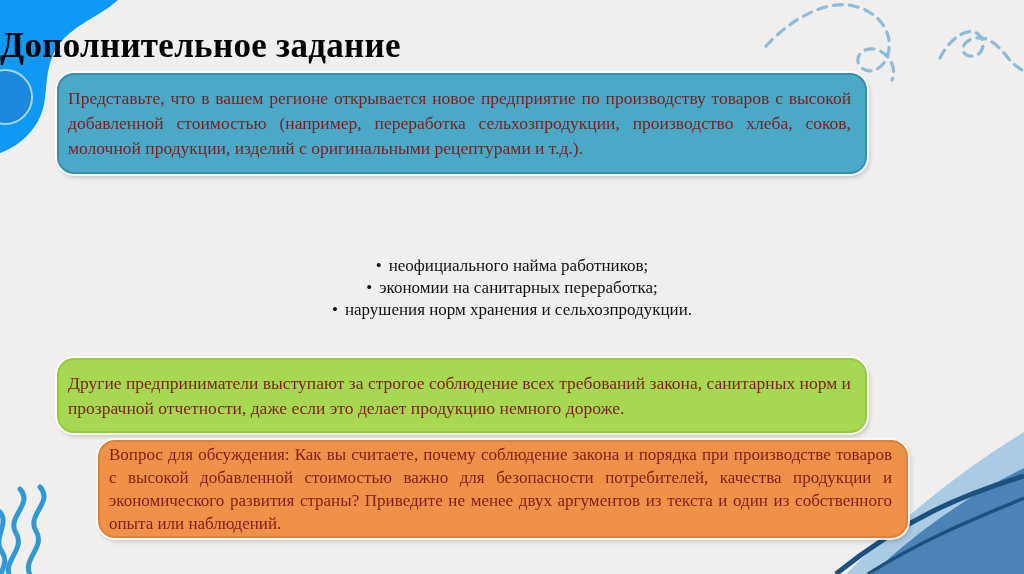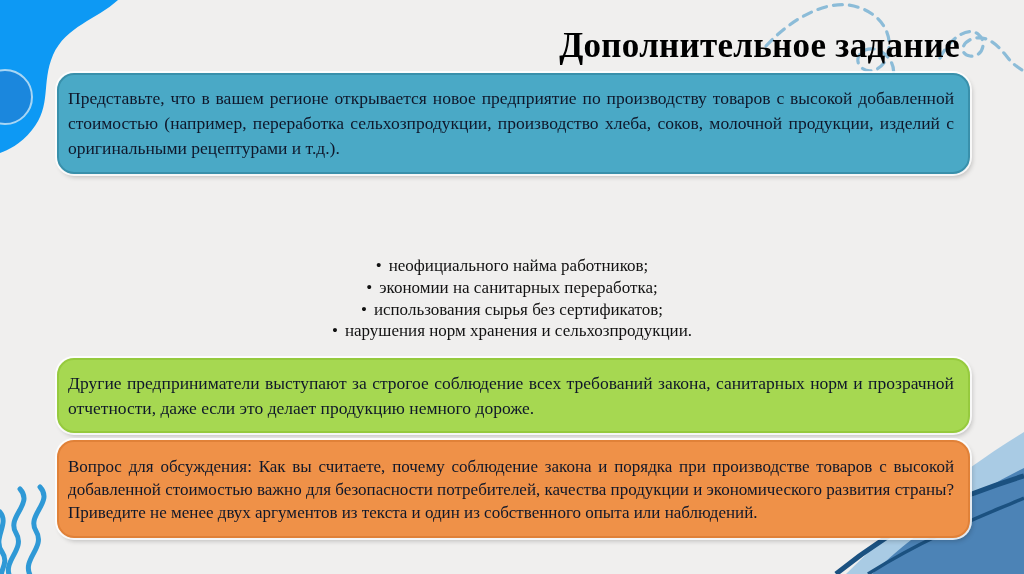--- a/index.html
+++ b/index.html
@@ -16,37 +16,37 @@
     inset: 0;
     z-index: 0;
     pointer-events: none;
   }
   .slide-title {
     position: absolute;
     top: 3px;
     left: 0;
     right: 64px;
     z-index: 2;
-    text-align: right;
+    text-align: left;
     font-size: 35px;
     font-weight: bold;
     color: #000000;
     letter-spacing: 0.3px;
   }
   .info-box {
     position: absolute;
     left: 57px;
-    width: 913px;
+    width: 810px;
     box-sizing: border-box;
     z-index: 2;
     border-radius: 17px;
     display: flex;
     align-items: center;
     padding: 4px 14px 4px 9px;
-    color: #0f172a;
+    color: #7f1d1d;
     font-size: 17.5px;
     box-shadow: 0 0 0 2px rgba(255,255,255,0.85), 2px 3px 5px rgba(0,0,0,0.22);
   }
   .info-box p { margin: 0; width: 100%; }
   .box-intro {
     top: 73px; height: 101px;
     background: #4aa9c6;
     border: 2px solid #3990ab;
   }
   .box-intro p { text-align: justify; line-height: 25px; }
@@ -59,20 +59,21 @@
   .box-others {
     top: 358px; height: 75px;
     background: #a6d851;
     border: 2px solid #96ca3e;
   }
   .box-others p { text-align: justify; line-height: 25px; }
   .box-question {
     top: 440px; height: 98px;
     background: #ef9148;
     border: 2px solid #e08138;
+    margin-left: 41px;
   }
   .box-question p { text-align: justify; line-height: 23px; font-size: 17px; }
   .bullet-list {
     position: absolute;
     top: 255px;
     left: 0;
     width: 100%;
     z-index: 2;
     margin: 0;
     padding: 0;
@@ -124,23 +125,20 @@
 
 
   <ul class="bullet-list">
     <li>
       <span class="bullet-glyph">•</span><span>неофициального найма работников;</span>
     </li>
     <li>
       <span class="bullet-glyph">•</span><span>экономии на санитарных переработка;</span>
     </li>
     <li>
-      <span class="bullet-glyph">•</span><span>использования сырья без сертификатов;</span>
-    </li>
-    <li>
       <span class="bullet-glyph">•</span><span>нарушения норм хранения и сельхозпродукции.</span>
     </li>
   </ul>
 
   <div class="info-box box-others">
     <p>Другие предприниматели выступают за строгое соблюдение всех требований закона, санитарных норм и прозрачной отчетности, даже если это делает продукцию немного дороже.</p>
   </div>
 
   <div class="info-box box-question">
     <p>Вопрос для обсуждения: Как вы считаете, почему соблюдение закона и порядка при производстве товаров с высокой добавленной стоимостью важно для безопасности потребителей, качества продукции и экономического развития страны? Приведите не менее двух аргументов из текста и один из собственного опыта или наблюдений.</p>

